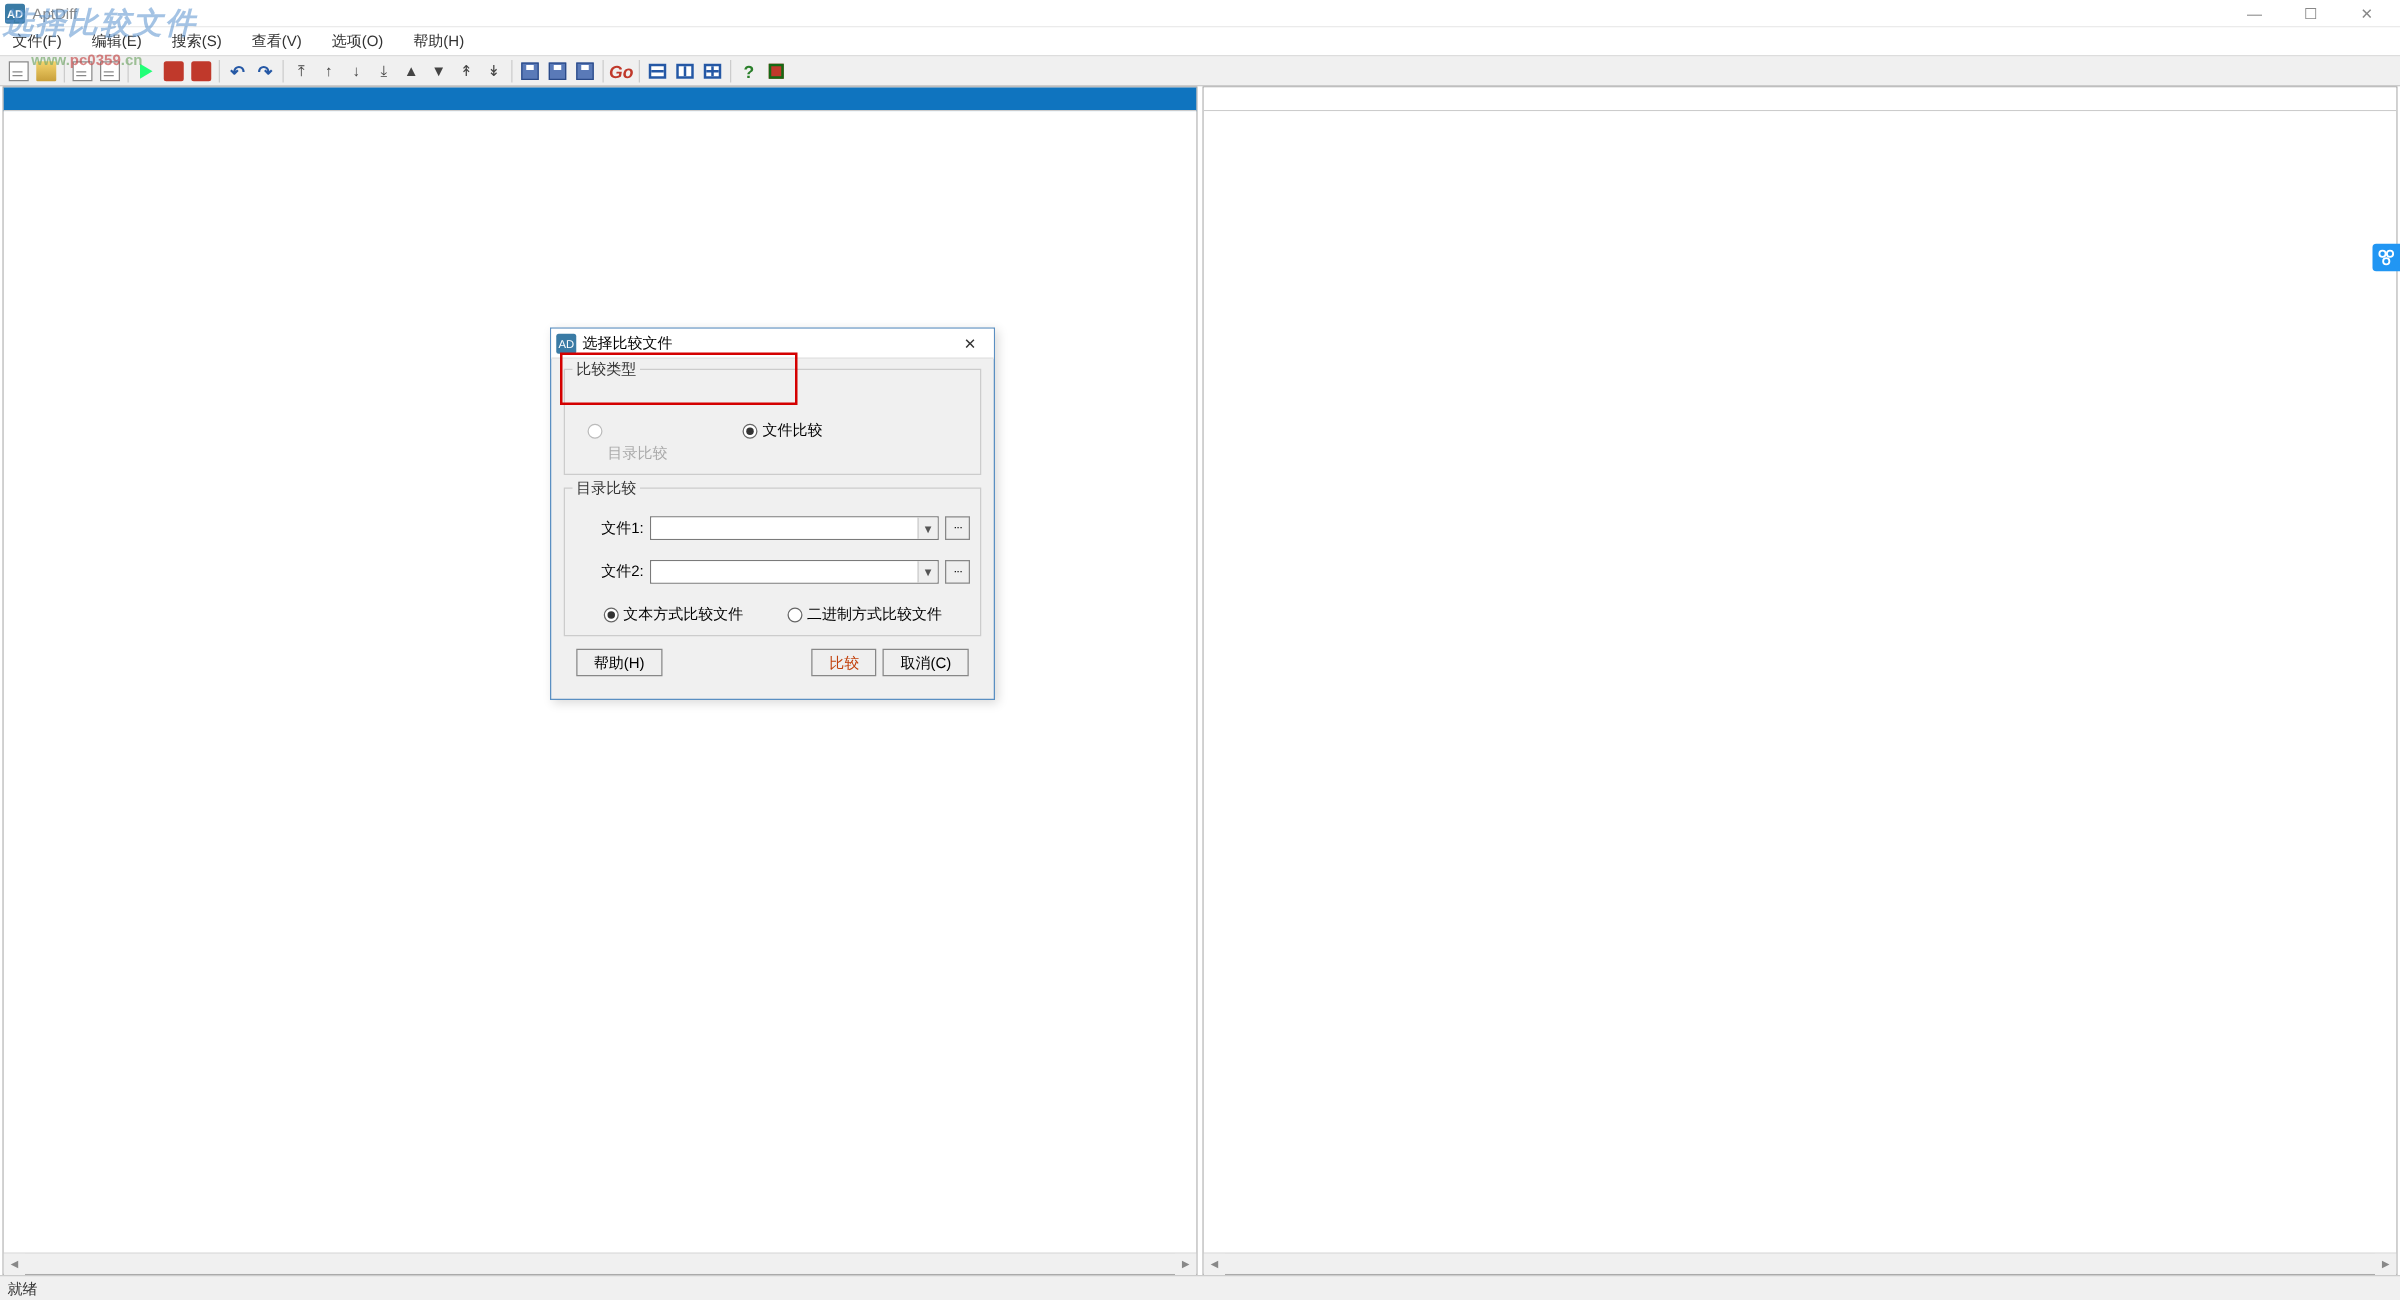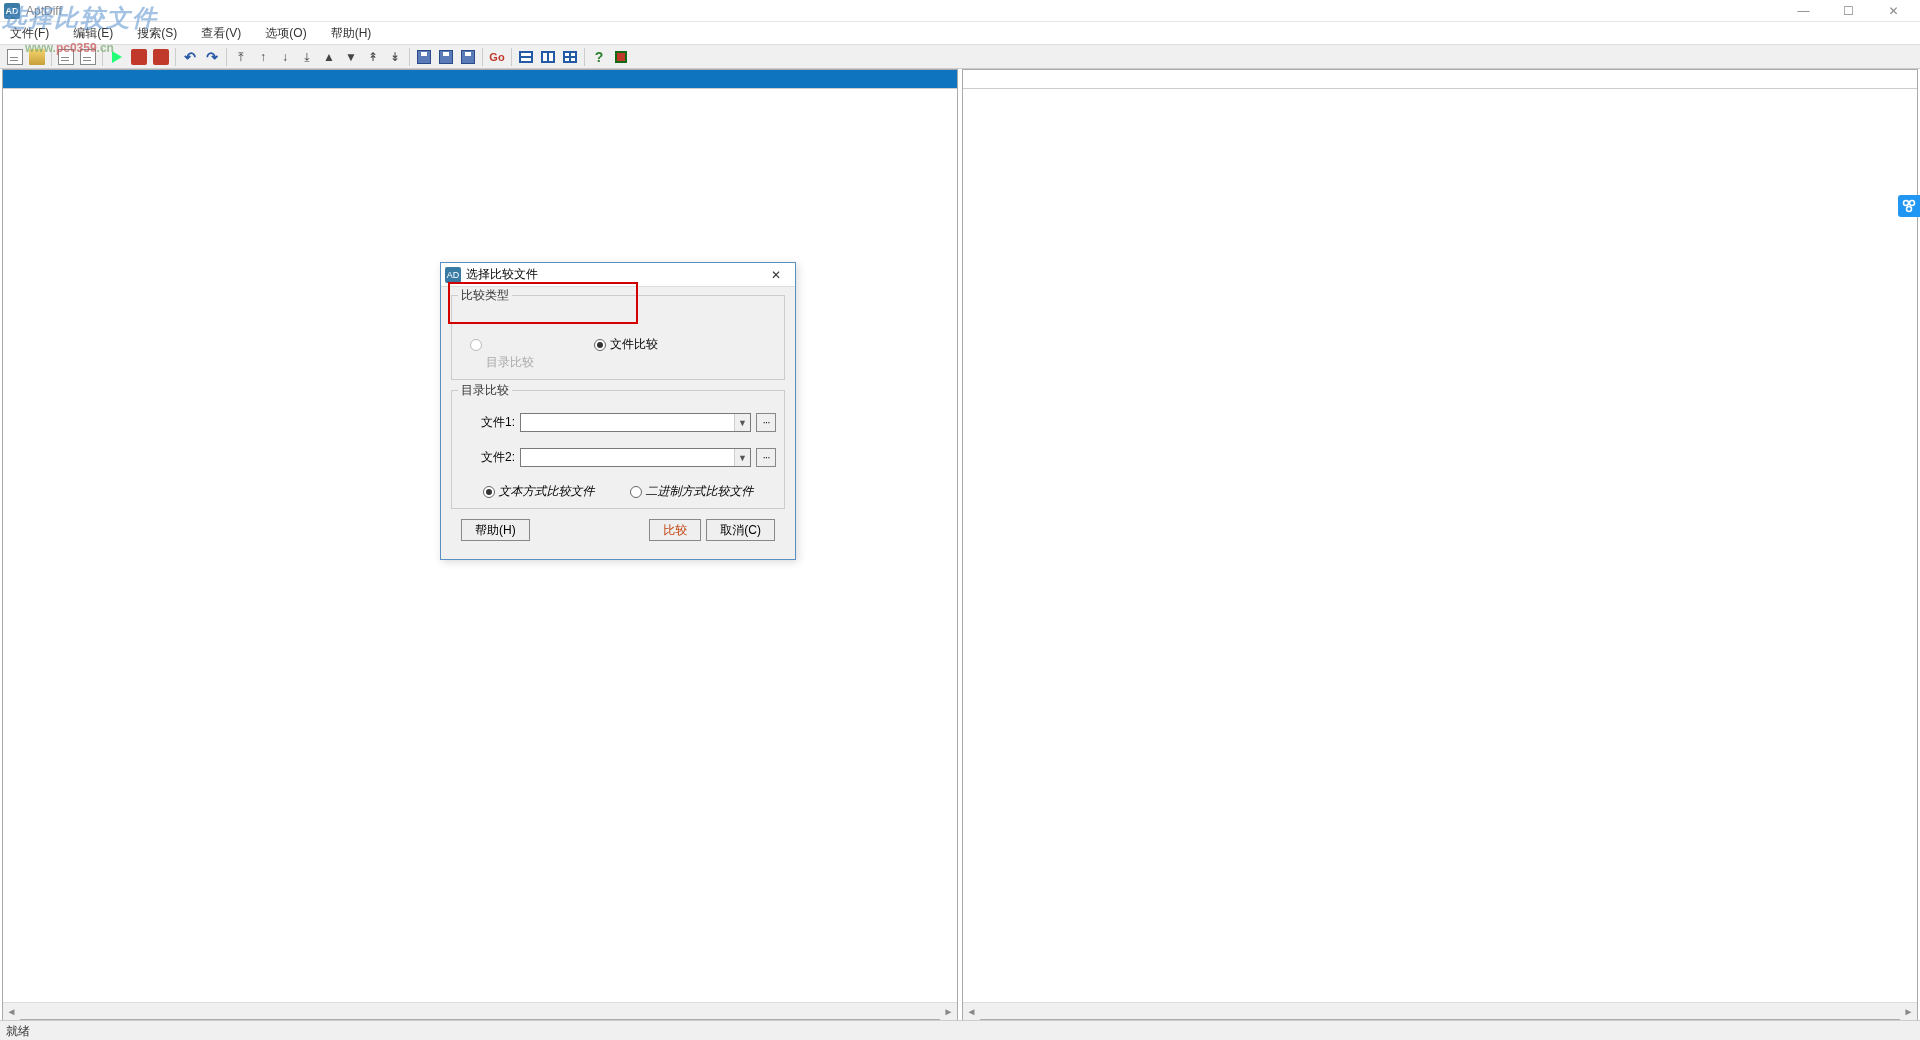--- a/index.html
+++ b/index.html
@@ -26,21 +26,21 @@
 .ico-open { background: linear-gradient(#f5d56e,#c89f3a); border-radius: 1px; }
 .ico-file { background: #fff; border: 1px solid #888; position: relative; }
 .ico-file::after { content: ''; position: absolute; top: 7px; left: 2px; width: 8px; height: 1px; background: #888; box-shadow: 0 3px 0 #888; }
 .ico-red { background: #c0392b; border-radius: 2px; }
 .ico-play { width: 0; height: 0; border-left: 10px solid #2f7; border-top: 6px solid transparent; border-bottom: 6px solid transparent; }
 .ico-undo { color: #2558a5; font-size: 14px; font-weight: bold; }
 .ico-redo { color: #2558a5; font-size: 14px; font-weight: bold; }
 .ico-arrow { color: #444; font-size: 12px; }
 .ico-save { width: 14px; height: 14px; background: #5a7ab8; border: 1px solid #2a4a88; position: relative; }
 .ico-save::after { content: ''; position: absolute; top: 1px; left: 3px; width: 6px; height: 4px; background: #fff; }
-.ico-find { color: #c0392b; font-size: 11px; font-weight: bold; }
+.ico-find { color: #c0392b; font-size: 14px; font-weight: bold; font-style: italic; }
 .ico-split { width: 14px; height: 12px; border: 2px solid #2558a5; background: #fff; position: relative; }
 .ico-split.v::after { content: ''; position: absolute; left: 50%; top: 0; bottom: 0; width: 2px; background: #2558a5; transform: translateX(-50%); }
 .ico-split.h::after { content: ''; position: absolute; top: 50%; left: 0; right: 0; height: 2px; background: #2558a5; transform: translateY(-50%); }
 .ico-split.q::before { content: ''; position: absolute; left: 50%; top: 0; bottom: 0; width: 2px; background: #2558a5; transform: translateX(-50%); }
 .ico-split.q::after { content: ''; position: absolute; top: 50%; left: 0; right: 0; height: 2px; background: #2558a5; transform: translateY(-50%); }
 .ico-help { color: #2a7f2a; font-size: 14px; font-weight: bold; }
 .ico-stop { width: 12px; height: 12px; background: #c0392b; border: 2px solid #146a14; }
 
 .panes { position: absolute; top: 69px; bottom: 20px; left: 0; right: 0; display: flex; }
 .pane { flex: 1; border: 1px solid #aaa; margin: 0 2px; display: flex; flex-direction: column; background: #fff; }
@@ -70,21 +70,21 @@
 .radio { width: 12px; height: 12px; border-radius: 50%; border: 1px solid #666; background: #fff; display: inline-flex; align-items: center; justify-content: center; }
 .radio.checked::after { content: ''; width: 6px; height: 6px; background: #333; border-radius: 50%; }
 .radio.disabled { border-color: #bbb; }
 .radio-label.disabled { color: #aaa; margin-top: 36px; }
 .file-row { display: flex; align-items: center; margin-bottom: 16px; gap: 5px; }
 .file-label { width: 55px; text-align: right; }
 .combo { flex: 1; height: 19px; border: 1px solid #7a7a7a; background: #fff; display: flex; }
 .combo-input { flex: 1; border: none; outline: none; padding: 0 3px; font-size: 12px; }
 .combo-btn { width: 16px; background: #efefef; border-left: 1px solid #ccc; display: flex; align-items: center; justify-content: center; color: #555; font-size: 9px; }
 .browse { width: 20px; height: 19px; border: 1px solid #888; background: #efefef; display: flex; align-items: center; justify-content: center; font-size: 10px; letter-spacing: -1px; }
-.method-row { display: flex; justify-content: center; gap: 35px; margin-top: 4px; font-style: italic; }
+.method-row { display: flex; justify-content: center; gap: 35px; margin-top: 4px; }
 .dlg-buttons { display: flex; padding: 0 10px 10px; gap: 5px; }
 .btn { height: 22px; padding: 0 13px; border: 1px solid #888; background: #efefef; display: inline-flex; align-items: center; justify-content: center; cursor: default; }
 .btn.disabled { color: #c2410c; }
 .spacer { flex: 1; }
 </style>
 </head>
 <body>
 
 <div class="watermark">选择比较文件</div>
 <div class="watermark2">

